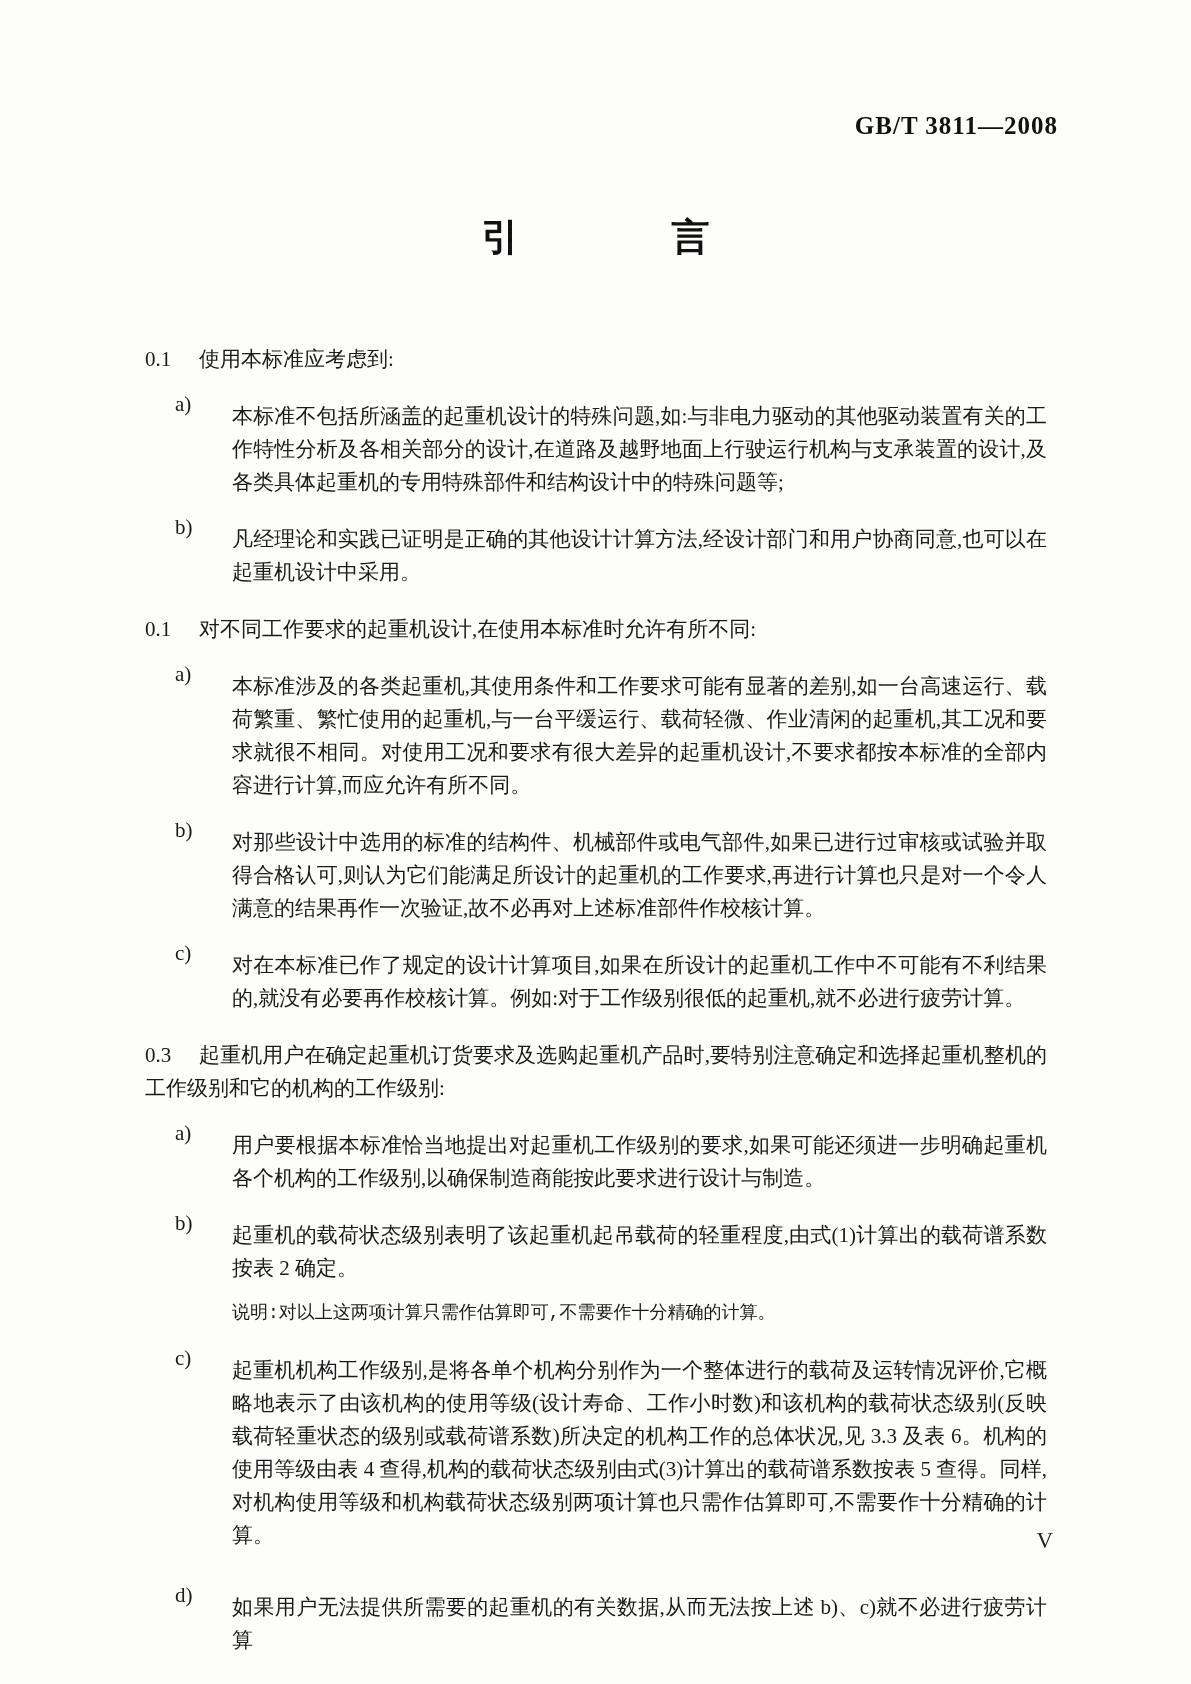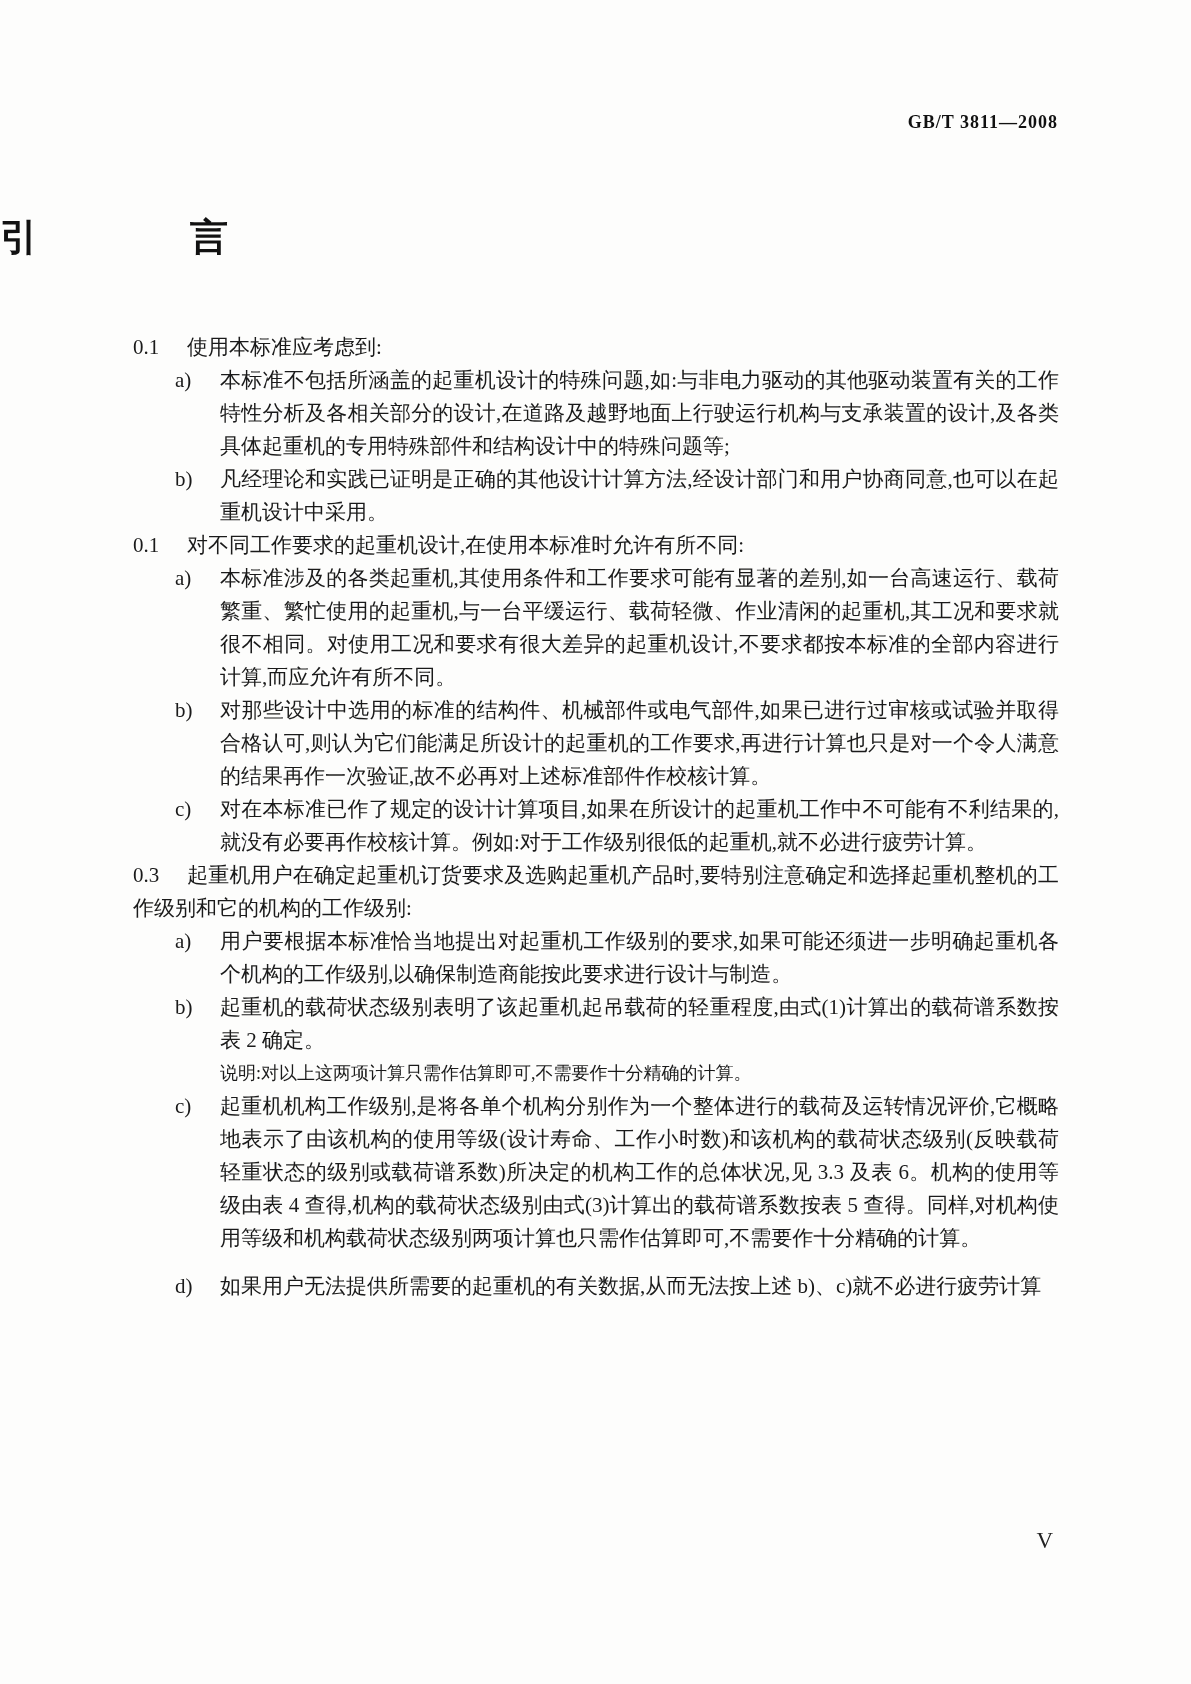--- a/index.html
+++ b/index.html
@@ -13,63 +13,64 @@
     height: 1684px;
     background: #fdfdfc;
     overflow: hidden;
     color: #1a1a1a;
     font-family: "Liberation Serif", serif;
   }
   .std-code {
     position: absolute;
     top: 112px;
     right: 133px;
-    font-size: 18px;
+    font-size: 25px;
     font-weight: 700;
     letter-spacing: 1px;
     color: #111;
     font-family: "Liberation Serif", serif;
   }
   .doc-title {
     position: absolute;
     left: 0;
     right: 0;
     top: 212px;
-    text-align: left;
+    text-align: center;
     font-size: 38px;
     font-weight: 600;
     color: #111;
     font-family: "Liberation Sans", sans-serif;
     white-space: pre;
   }
   .content {
     position: absolute;
     left: 133px;
     top: 331px;
     width: 926px;
     font-size: 21px;
     line-height: 33px;
     text-align: justify;
     word-break: normal;
   }
-  .content p { margin: 0; }
+  .content p { margin: 12px; }
   .sec-head .sec-num {
     display: inline-block;
     min-width: 54px;
   }
   .item { display: flex; }
   .item-label {
     flex: none;
     width: 87px;
     padding-left: 42px;
     box-sizing: border-box;
   }
   .item-body { flex: 1; min-width: 0; }
   .note {
     font-size: 18px;
+    font-family: Liberation Mono, monospace;
   }
   .closing-para {
     text-indent: 42px;
   }
   .item-gap { margin-top: 15px; }
   .page-num {
     position: absolute;
     top: 1528px;
     right: 138px;
     font-size: 23px;

